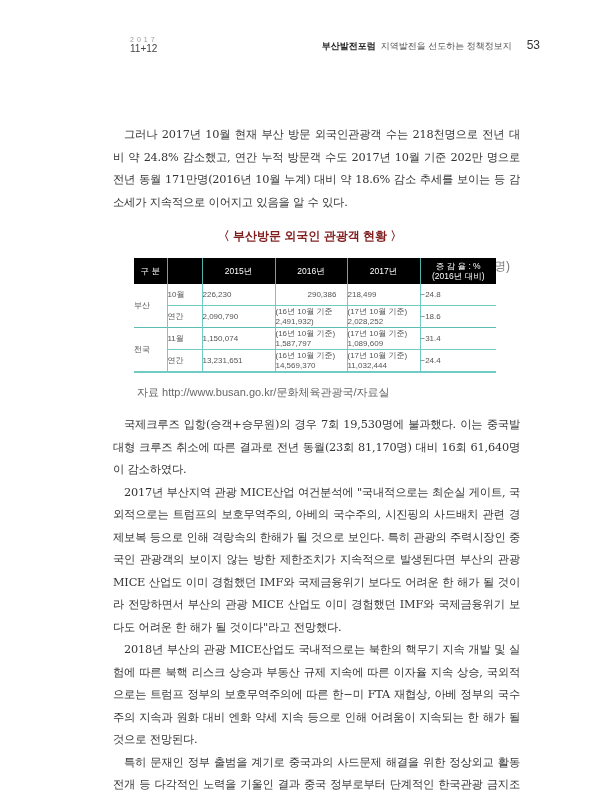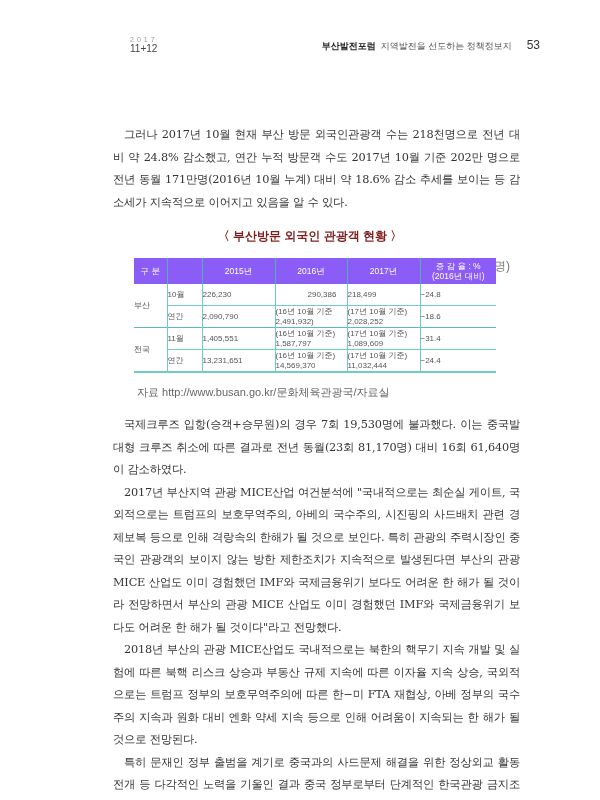--- a/index.html
+++ b/index.html
@@ -13,21 +13,21 @@
     .hdr-right { position: absolute; right: 60px; top: 38px; font-family: "Liberation Sans", sans-serif; font-size: 9px; color: #555; display: flex; align-items: baseline; gap: 5px; }
     .hdr-brand { font-weight: bold; color: #222; }
     .hdr-page { font-size: 12px; color: #333; margin-left: 10px; }
 
     .para { position: absolute; left: 113px; width: 407px; font-size: 11.3px; line-height: 22.5px; color: #333; text-align: justify; letter-spacing: -0.2px; }
     .para p { margin: 0; text-indent: 11px; }
 
     .tbl-title { position: absolute; left: 120px; width: 380px; top: 228px; text-align: center; font-family: "Liberation Sans", sans-serif; font-size: 12px; font-weight: bold; color: #7f1d1d; }
     .tbl-unit { position: absolute; right: 90px; top: 258px; font-family: "Liberation Sans", sans-serif; font-size: 12px; color: #777; }
     table.data { position: absolute; left: 134px; top: 258px; width: 362px; border-collapse: collapse; font-family: "Liberation Sans", sans-serif; font-size: 8px; color: #555; }
-    table.data th { background: #8b5cf6; color: #fff; font-weight: normal; font-size: 8.5px; height: 26px; border-left: 1px solid #4fb3aa; padding: 0; line-height: 10px; }
+    table.data th { background: #000000; color: #fff; font-weight: normal; font-size: 8.5px; height: 26px; border-left: 1px solid #4fb3aa; padding: 0; line-height: 10px; }
     table.data th:first-child { border-left: none; }
     table.data td { text-align: left; border-left: 1px solid #6fcbc3; border-top: 1px solid #6fcbc3; height: 21px; padding: 0; line-height: 10px; }
     table.data td.region { border-left: none; }
     table.data tr.grp-start td { border-top: 1px solid #5bbdb4; }
     table.data tr.last td { border-bottom: 2px solid #6fcbc3; }
     .src { position: absolute; left: 137px; top: 385px; font-family: "Liberation Sans", sans-serif; font-size: 11px; color: #666; }
   </style>
 </head>
 <body>
 
@@ -79,21 +79,21 @@
     <tr>
       <td>연간</td>
       <td>2,090,790</td>
       <td><span>(16년 10월 기준</span><br><span>2,491,932)</span></td>
       <td><span>(17년 10월 기준)</span><br><span>2,028,252</span></td>
       <td>−18.6</td>
     </tr>
     <tr class="grp-start">
       <td class="region" rowspan="2" style="border-bottom:2px solid #6fcbc3;">전국</td>
       <td>11월</td>
-      <td>1,405,551</td>
+      <td>1,150,074</td>
       <td><span>(16년 10월 기준)</span><br><span>1,587,797</span></td>
       <td><span>(17년 10월 기준)</span><br><span>1,089,609</span></td>
       <td>−31.4</td>
     </tr>
     <tr class="last">
       <td>연간</td>
       <td>13,231,651</td>
       <td><span>(16년 10월 기준)</span><br><span>14,569,370</span></td>
       <td><span>(17년 10월 기준)</span><br><span>11,032,444</span></td>
       <td>−24.4</td>

